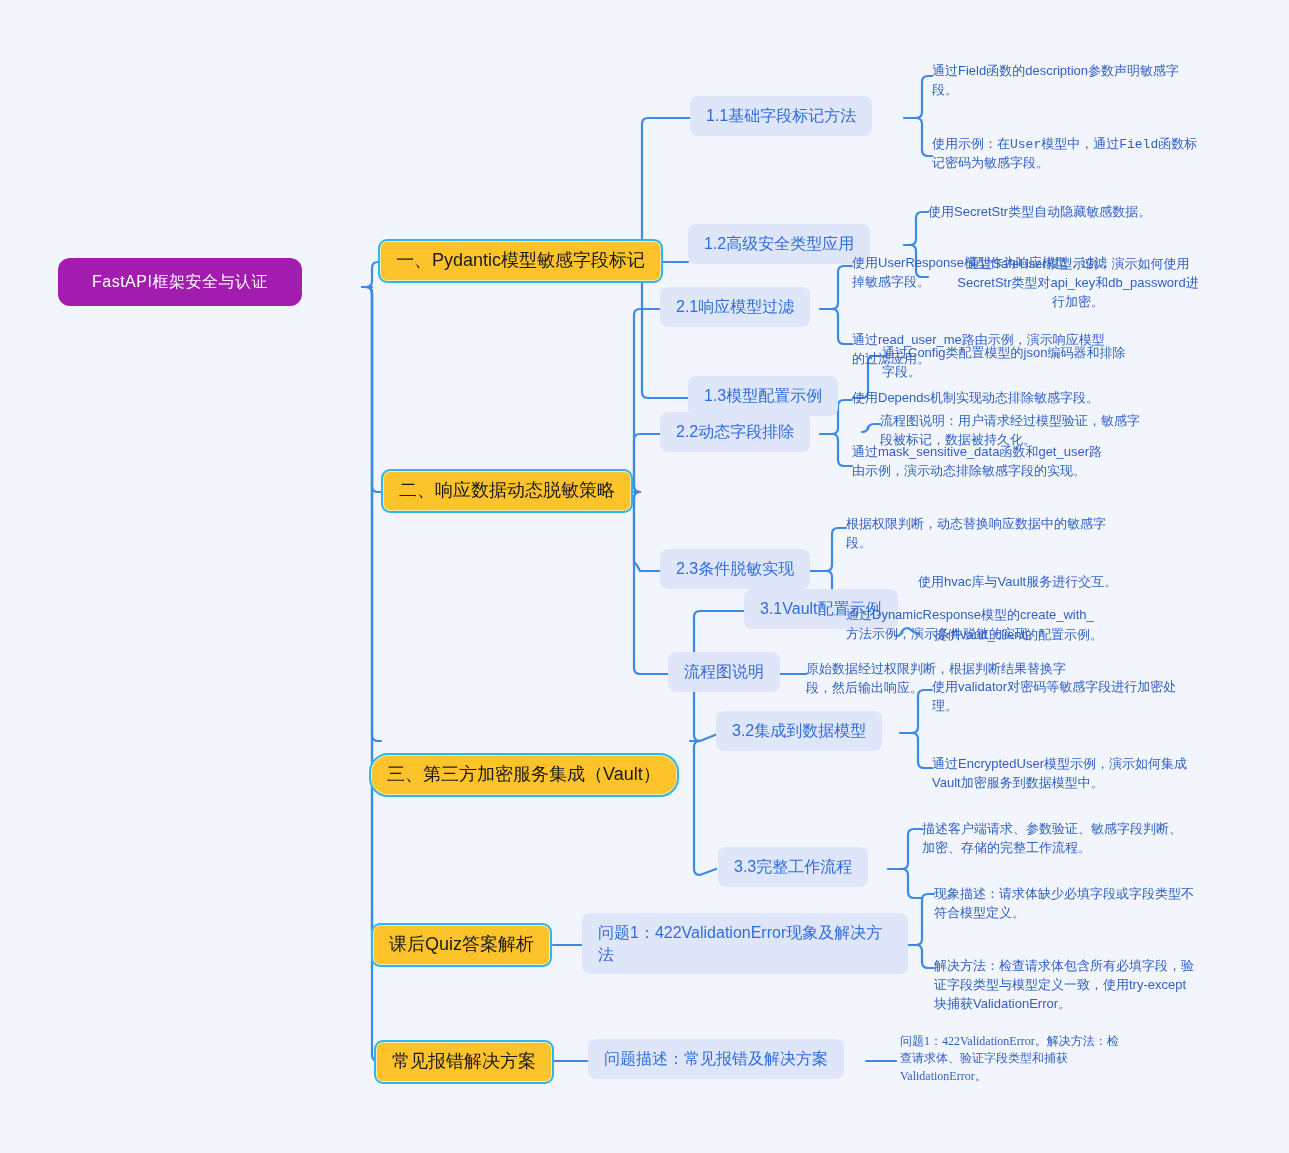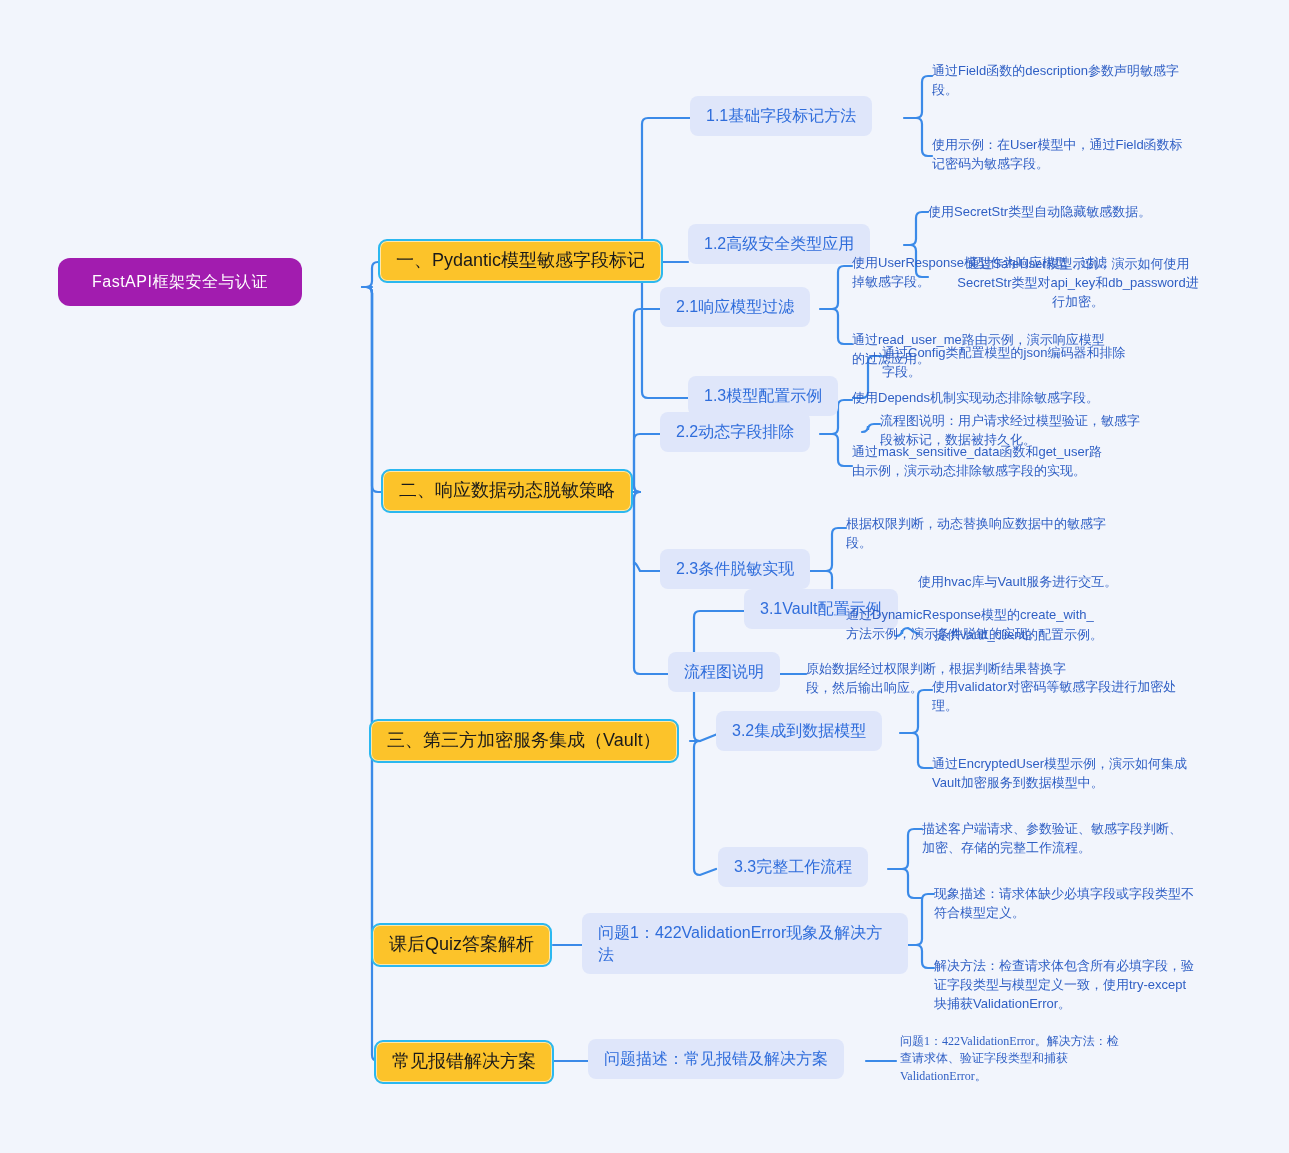--- a/index.html
+++ b/index.html
@@ -132,21 +132,21 @@
       <path d="M916,945 Q922,945 922,951 L922,962 Q922,968 928,968 L934,968"></path>
     </g>
   </svg>
 
   <div class="node root" style="left:58px;top:258px;">FastAPI框架安全与认证</div>
 
   <div class="node cat" style="left:378px;top:239px;">一、Pydantic模型敏感字段标记</div>
 
   <div class="node cat" style="left:381px;top:469px;">二、响应数据动态脱敏策略</div>
 
-  <div class="node cat" style="left:369px;top:719px;">三、第三方加密服务集成（Vault）</div>
+  <div class="node cat" style="left:369px;top:753px;border-radius:19px;">三、第三方加密服务集成（Vault）</div>
 
   <div class="node cat" style="left:371px;top:923px;">课后Quiz答案解析</div>
 
   <div class="node cat" style="left:374px;top:1040px;">常见报错解决方案</div>
 
   <div class="node sub nowrap" style="left:690px;top:96px;">1.1基础字段标记方法</div>
 
   <div class="node sub nowrap" style="left:688px;top:224px;">1.2高级安全类型应用</div>
 
   <div class="node sub nowrap" style="left:688px;top:376px;">1.3模型配置示例</div>
@@ -165,21 +165,21 @@
 
   <div class="node sub nowrap" style="left:718px;top:847px;">3.3完整工作流程</div>
 
   <div class="node sub" style="left:582px;top:913px;width:326px;">问题1：422ValidationError现象及解决方法</div>
 
   <div class="node sub nowrap" style="left:588px;top:1039px;">问题描述：常见报错及解决方案</div>
 
   <div class="node leaf" style="left:932px;top:62px;width:292px;">通过Field函数的description参数声明敏感字
 段。</div>
 
-  <div class="node leaf" style="left:932px;top:136px;width:292px;">使用示例：在User模型中，通过Field函数标
+  <div class="node leaf" style="left:932px;top:136px;width:292px;font-family:Liberation Mono, monospace;">使用示例：在User模型中，通过Field函数标
 记密码为敏感字段。</div>
 
   <div class="node leaf" style="left:928px;top:203px;width:300px;">使用SecretStr类型自动隐藏敏感数据。</div>
 
   <div class="node leaf" style="left:882px;top:344px;width:300px;">通过Config类配置模型的json编码器和排除
 字段。</div>
 
   <div class="node leaf" style="left:928px;top:255px;width:300px;text-align:center;">通过SafeUser模型示例，演示如何使用
 SecretStr类型对api_key和db_password进
 行加密。</div>

